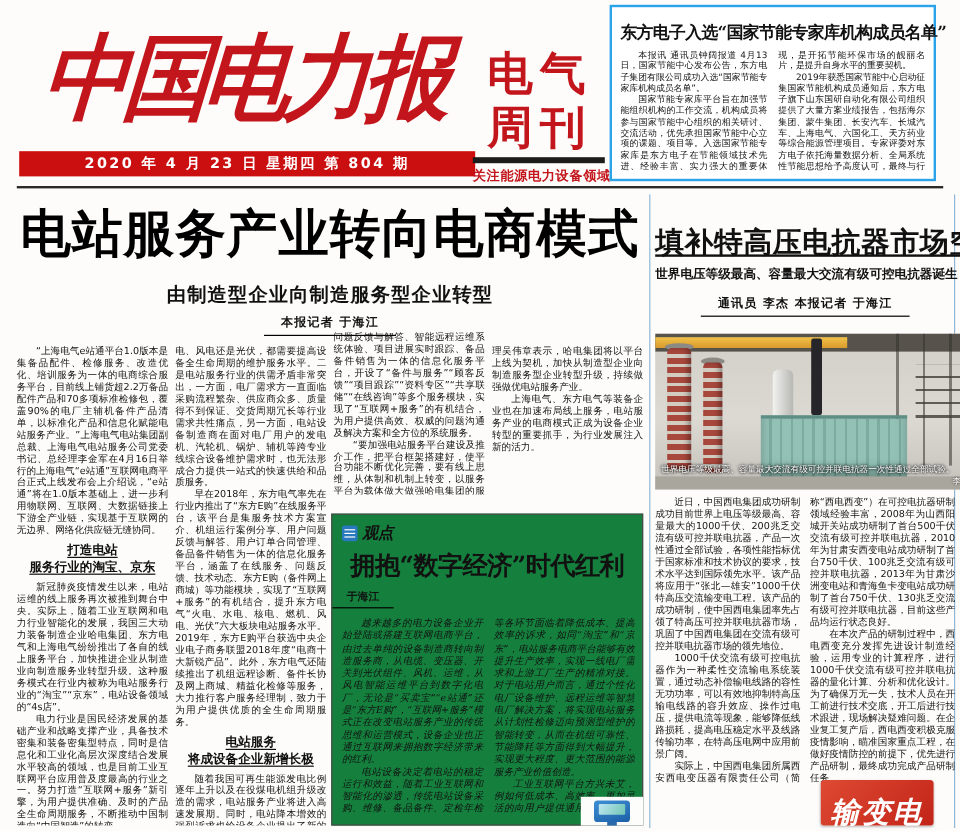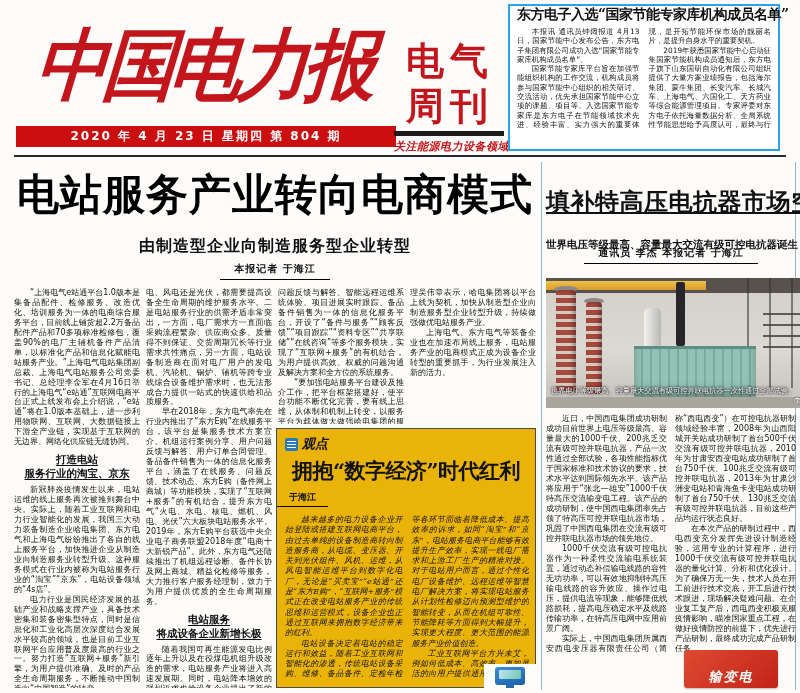--- a/index.html
+++ b/index.html
@@ -9,50 +9,50 @@
 
   
   .masthead{left:16px;top:8px;width:374px;height:116px;display:flex;align-items:center;justify-content:center;}
   .masthead-text{font-family:"DejaVu Serif",serif;font-weight:bold;font-style:italic;
         font-size:72px;color:#c3161c;letter-spacing:-5px;transform:skewX(-4deg) scaleY(1.08);white-space:nowrap;}
   .weekly{left:394px;top:38px;width:112px;height:94px;text-align:center;}
   .weekly div{font-family:"DejaVu Serif",serif;font-weight:bold;font-size:38px;line-height:45px;color:#c3161c;letter-spacing:6px;}
   .datebar{left:16px;top:126px;width:380px;height:21px;background:#cb0e10;color:#fff;
         font-size:12px;font-weight:bold;letter-spacing:2px;display:flex;align-items:center;justify-content:center;white-space:nowrap;}
   .weekly-rule{left:394px;top:131px;width:110px;height:5px;background:#1c1c1c;}
-  .slogan{left:394px;top:139px;width:110px;height:16px;color:#c3161c;font-weight:bold;font-size:11px;letter-spacing:0.5px;text-align:left;white-space:nowrap;font-style:italic;}
+  .slogan{left:394px;top:139px;width:110px;height:16px;color:#c3161c;font-weight:bold;font-size:11px;letter-spacing:0.5px;text-align:left;white-space:nowrap;}
   .header-rule{left:14px;top:155px;width:772px;height:0;border-top:2px solid #2a2a2a;}
 
   
-  .brief{left:508px;top:4px;width:272px;height:147px;border:2px solid #2aa3e8;background:#fff;box-sizing:border-box;padding:0 7px 3px 7px;}
+  .brief{left:508px;top:4px;width:272px;height:147px;border:2px solid #2aa3e8;background:#fff;box-sizing:border-box;padding:14px 7px 3px 7px;}
   .brief-title{font-family:"DejaVu Serif",serif;font-weight:bold;font-size:14px;text-align:center;line-height:17px;margin-bottom:4px;white-space:nowrap;letter-spacing:-0.5px;}
   .brief-body{column-count:2;column-gap:9px;height:114px;overflow:hidden;
         font-size:7.4px;line-height:9.3px;text-align:justify;}
   .brief-body p{margin:0;text-indent:2em;}
 
   
   .lead-headline{left:14px;top:166px;width:522px;height:58px;text-align:center;
         font-weight:bold;font-size:42px;line-height:58px;letter-spacing:1px;color:#000;white-space:nowrap;transform:scaleY(1.02);}
   .lead-subtitle{left:14px;top:236px;width:522px;text-align:center;font-weight:bold;font-size:16px;letter-spacing:1px;white-space:nowrap;}
   .byline-wrap{display:flex;justify-content:center;}
   .lead-byline{left:14px;top:262px;width:522px;}
   .byline-text{font-size:10px;font-weight:bold;border-bottom:1.5px solid #000;padding:0 14px 3px 14px;letter-spacing:1px;}
 
   .bodycol{font-size:8px;line-height:9.95px;text-align:justify;overflow:hidden;}
   .bodycol p{margin:0;text-indent:2em;}
   .cont p:first-child{text-indent:0;}
   .col1{left:14px;top:288px;width:126px;height:400px;}
   .col2{left:146px;top:288px;width:126px;height:400px;}
-  .col3{left:278px;top:288px;width:126px;height:136px;}
+  .col3{left:278px;top:276px;width:126px;height:136px;}
   .col4{left:410px;top:288px;width:126px;height:136px;}
   .inline-subhead{text-align:center;font-weight:bold;font-size:10.5px;line-height:14px;margin:5px 0;}
   .inline-subhead div{text-decoration:underline;text-underline-offset:2px;}
 
   
-  .viewpoint{left:276px;top:428px;width:260px;height:260px;border:1px solid #4a4a4a;background:#eab308;box-sizing:border-box;}
+  .viewpoint{left:276px;top:428px;width:260px;height:260px;border:1px solid #4a4a4a;background:#15803d;box-sizing:border-box;}
   .vp-label{position:absolute;left:8px;top:6px;display:flex;align-items:center;gap:4px;}
   .vp-icon{width:13px;height:13px;background:#2878be;border-radius:2px;position:relative;}
   .vp-icon:before{content:"";position:absolute;left:2px;top:3px;width:9px;height:1.5px;background:#fff;box-shadow:0 3px 0 #fff,0 6px 0 #fff;}
   .vp-label-text{font-family:"DejaVu Serif",serif;font-weight:bold;font-style:italic;font-size:13px;}
   .vp-headline{position:absolute;left:0;top:28px;width:100%;text-align:center;
         font-family:"DejaVu Serif",serif;font-weight:bold;font-size:21px;letter-spacing:-0.5px;white-space:nowrap;}
   .vp-byline{position:absolute;left:0;top:62px;width:100%;display:flex;justify-content:flex-start;}
   .vp-byline span{font-size:9px;font-weight:bold;border-bottom:1.2px solid #000;padding:0 12px 2px 12px;}
   .vp-body{position:absolute;left:8px;top:86px;width:244px;height:166px;column-count:2;column-gap:9px;overflow:hidden;
         font-family:"DejaVu Serif",serif;font-style:italic;font-size:8px;line-height:10.3px;text-align:justify;}
@@ -62,21 +62,21 @@
   .monitor:before{content:"";position:absolute;left:4px;top:3px;width:22px;height:9px;background:linear-gradient(120deg,#bfe6f2,#6fc4b4);border-radius:1px;}
   .monitor:after{content:"";position:absolute;left:11px;bottom:-3px;width:8px;height:3px;background:#2a6aa8;}
 
   
   .vrule-mid{left:541px;top:162px;width:1px;height:528px;background:#8fb8d8;}
   .vrule-right{left:795px;top:162px;width:1px;height:528px;background:#8fb8d8;}
 
   
   .feat-headline{left:546px;top:186px;width:250px;text-align:center;font-family:"DejaVu Serif",serif;
         font-weight:bold;font-size:24px;letter-spacing:0.5px;white-space:nowrap;text-decoration:underline;}
-  .feat-subtitle{left:546px;top:238px;width:250px;text-align:center;font-weight:bold;font-size:10.5px;white-space:nowrap;}
+  .feat-subtitle{left:546px;top:222px;width:250px;text-align:center;font-weight:bold;font-size:10.5px;white-space:nowrap;}
   .feat-byline{left:546px;top:246px;width:250px;}
 
   .photo{left:546px;top:278px;width:277px;height:130px;overflow:hidden;background:linear-gradient(#d2cfc9,#dcd9d3 55%,#c4c1bb);}
   .ph-ceiling{position:absolute;left:0;top:0;width:100%;height:15px;background:#57534c;}
   .ph-crane{position:absolute;left:0;top:3px;width:160px;height:9px;background:linear-gradient(#f0c14a,#d99b2c);}
   .ph-posts{position:absolute;right:6px;top:0;width:90px;height:110px;background:repeating-linear-gradient(90deg,transparent 0 20px,#33312d 20px 22px);opacity:0.55;}
   .ph-cables{position:absolute;right:0;top:26px;width:60px;height:46px;background:repeating-linear-gradient(180deg,transparent 0 9px,#403d38 9px 11px);opacity:0.8;}
   .ph-tower1{position:absolute;left:10px;top:12px;width:20px;height:104px;border-radius:4px;
         background:repeating-linear-gradient(180deg,#a8473c 0 5px,#d3ccc1 5px 8px);box-shadow:inset -3px 0 4px rgba(0,0,0,.3);}
   .ph-tower2{position:absolute;left:40px;top:24px;width:16px;height:92px;border-radius:4px;
@@ -91,21 +91,21 @@
   .ph-caption{position:absolute;left:5px;right:5px;bottom:13px;color:#fff;font-size:7.2px;line-height:9px;
         text-shadow:0 0 2px #000,0 0 3px #000;}
   .ph-credit{position:absolute;right:6px;bottom:2px;color:#fff;font-size:7px;text-shadow:0 0 2px #000;}
 
   .feat-body{left:546px;top:414px;width:250px;height:248px;column-count:2;column-gap:8px;overflow:hidden;
         font-size:8px;line-height:10px;text-align:justify;}
   .feat-body p{margin:0;text-indent:2em;}
 
   .corner-banner{left:684px;top:650px;width:94px;height:38px;background:linear-gradient(135deg,#de4a33,#c22417);
         border-radius:3px;display:flex;align-items:center;justify-content:center;box-shadow:0 1px 2px rgba(0,0,0,.25);}
-  .corner-banner span{color:#fff;font-family:"DejaVu Serif",serif;font-weight:bold;font-style:italic;font-size:13px;letter-spacing:2px;margin-top:16px;}
+  .corner-banner span{color:#fff;font-family:"DejaVu Serif",serif;font-weight:bold;font-style:italic;font-size:24px;letter-spacing:2px;margin-top:16px;}
 </style>
 </head>
 <body>
 
 <div class="page">
 
   <div class="abs masthead">
     <div class="masthead-text">中国电力报</div>
   </div>
   <div class="abs weekly">

